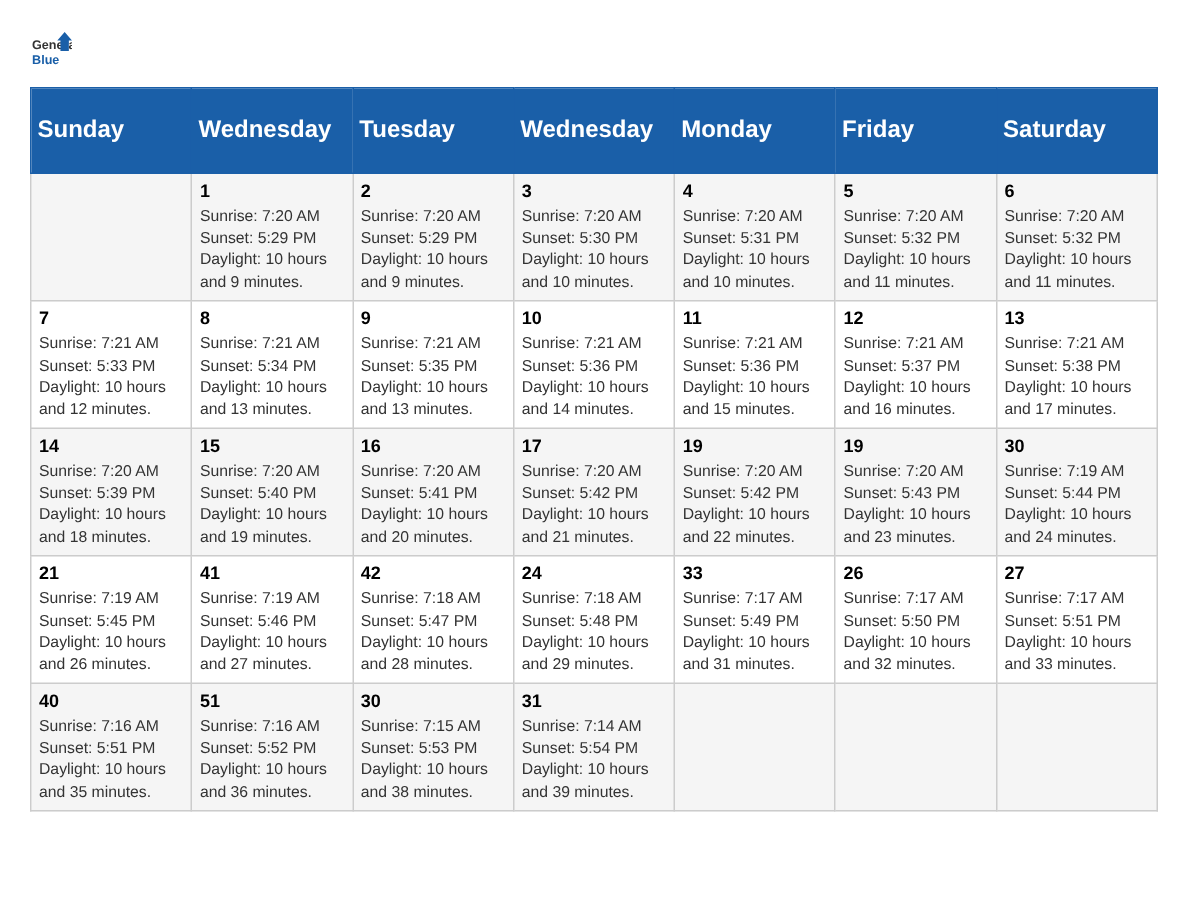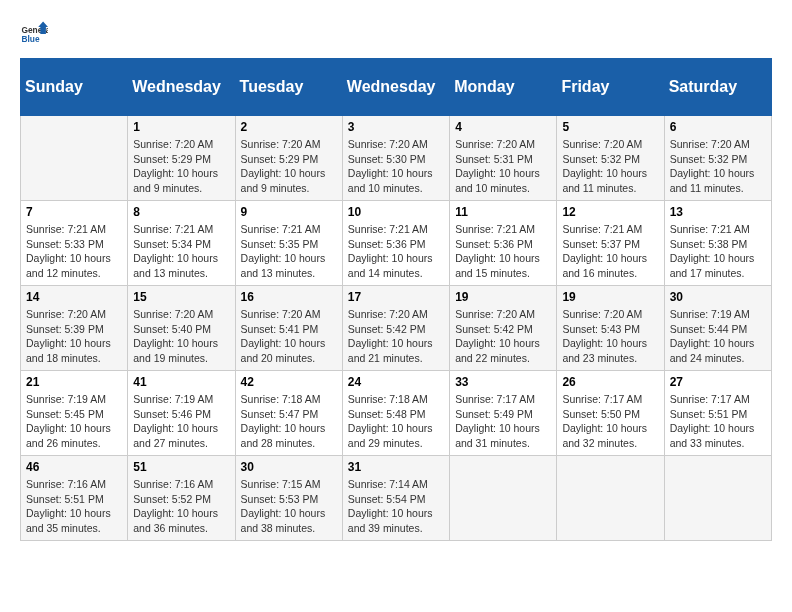--- a/index.html
+++ b/index.html
@@ -222,21 +222,21 @@
           <span class="day-number">26</span>
           <div class="day-info">Sunrise: 7:17 AM<br>Sunset: 5:50 PM<br>Daylight: 10 hours<br>and 32 minutes.</div>
         </td>
         <td>
           <span class="day-number">27</span>
           <div class="day-info">Sunrise: 7:17 AM<br>Sunset: 5:51 PM<br>Daylight: 10 hours<br>and 33 minutes.</div>
         </td>
       </tr>
       <tr>
         <td>
-          <span class="day-number">46</span>
+          <span class="day-number">40</span>
           <div class="day-info">Sunrise: 7:16 AM<br>Sunset: 5:51 PM<br>Daylight: 10 hours<br>and 35 minutes.</div>
         </td>
         <td>
           <span class="day-number">51</span>
           <div class="day-info">Sunrise: 7:16 AM<br>Sunset: 5:52 PM<br>Daylight: 10 hours<br>and 36 minutes.</div>
         </td>
         <td>
           <span class="day-number">30</span>
           <div class="day-info">Sunrise: 7:15 AM<br>Sunset: 5:53 PM<br>Daylight: 10 hours<br>and 38 minutes.</div>
         </td>

